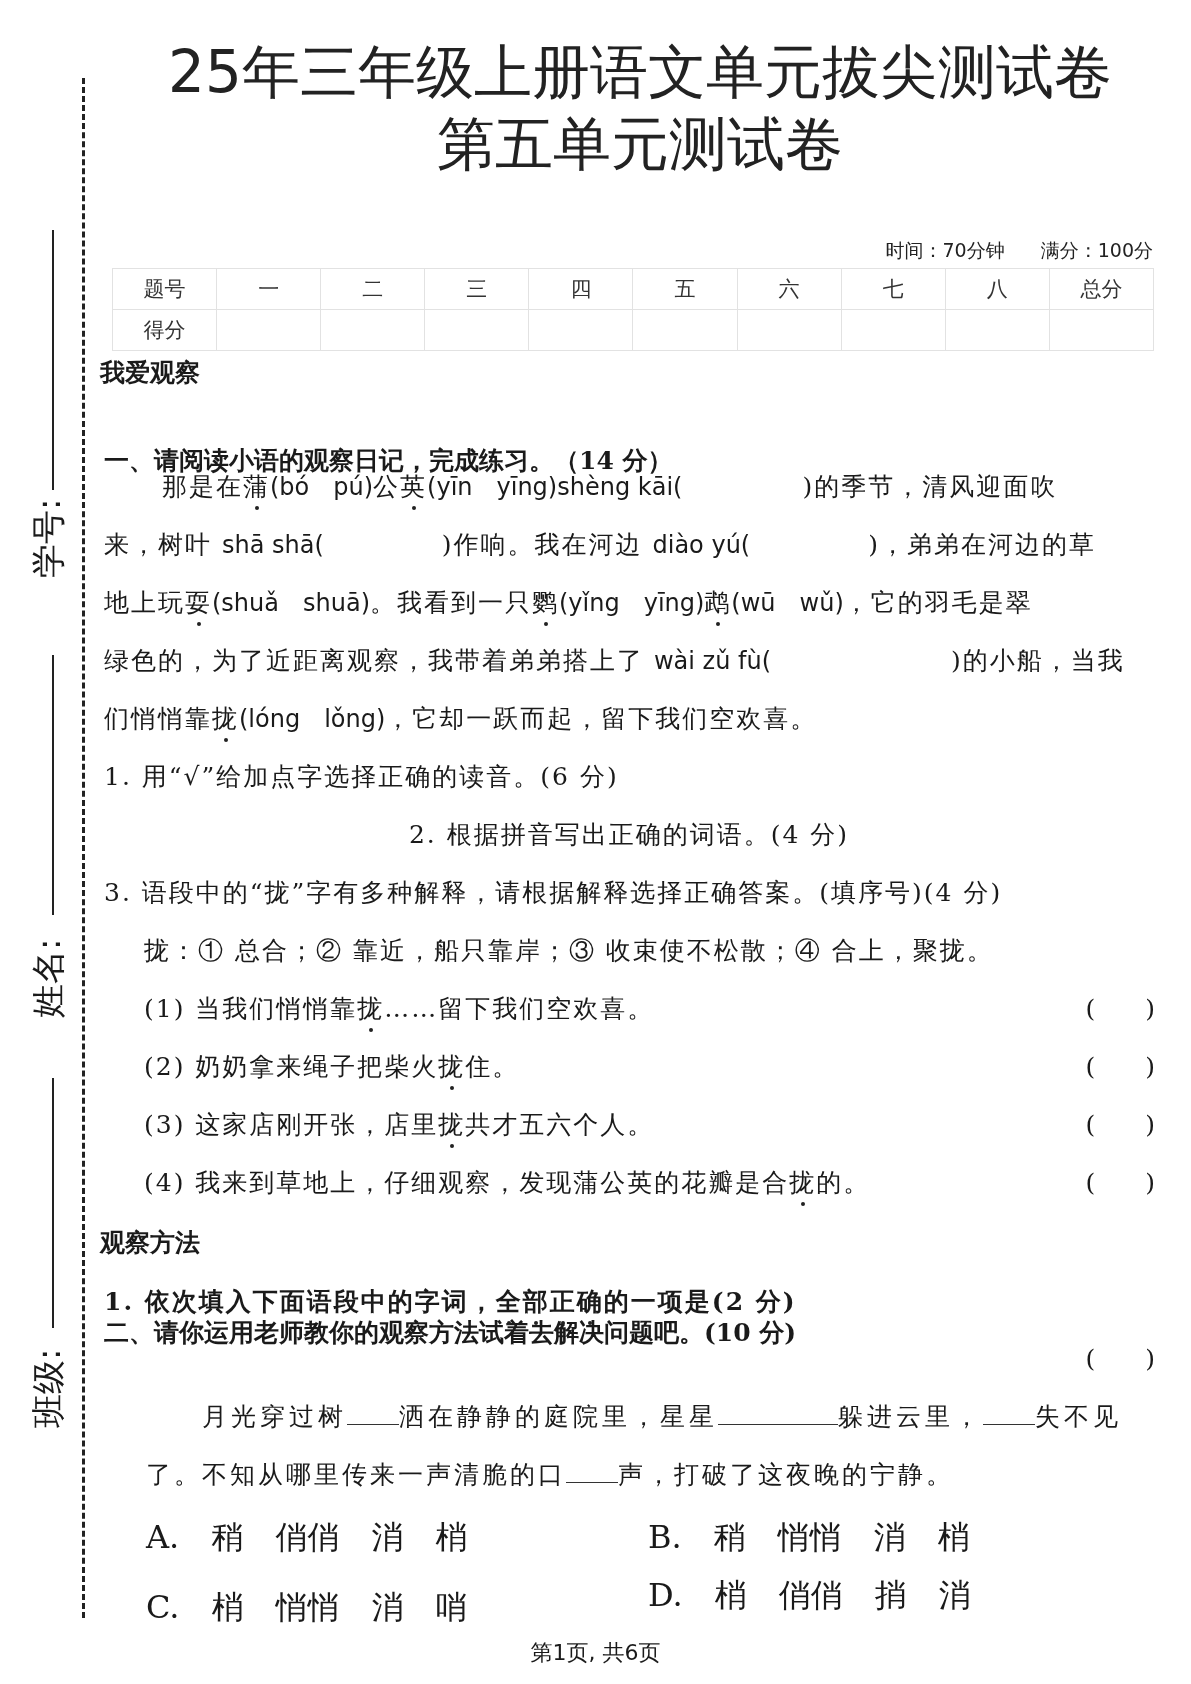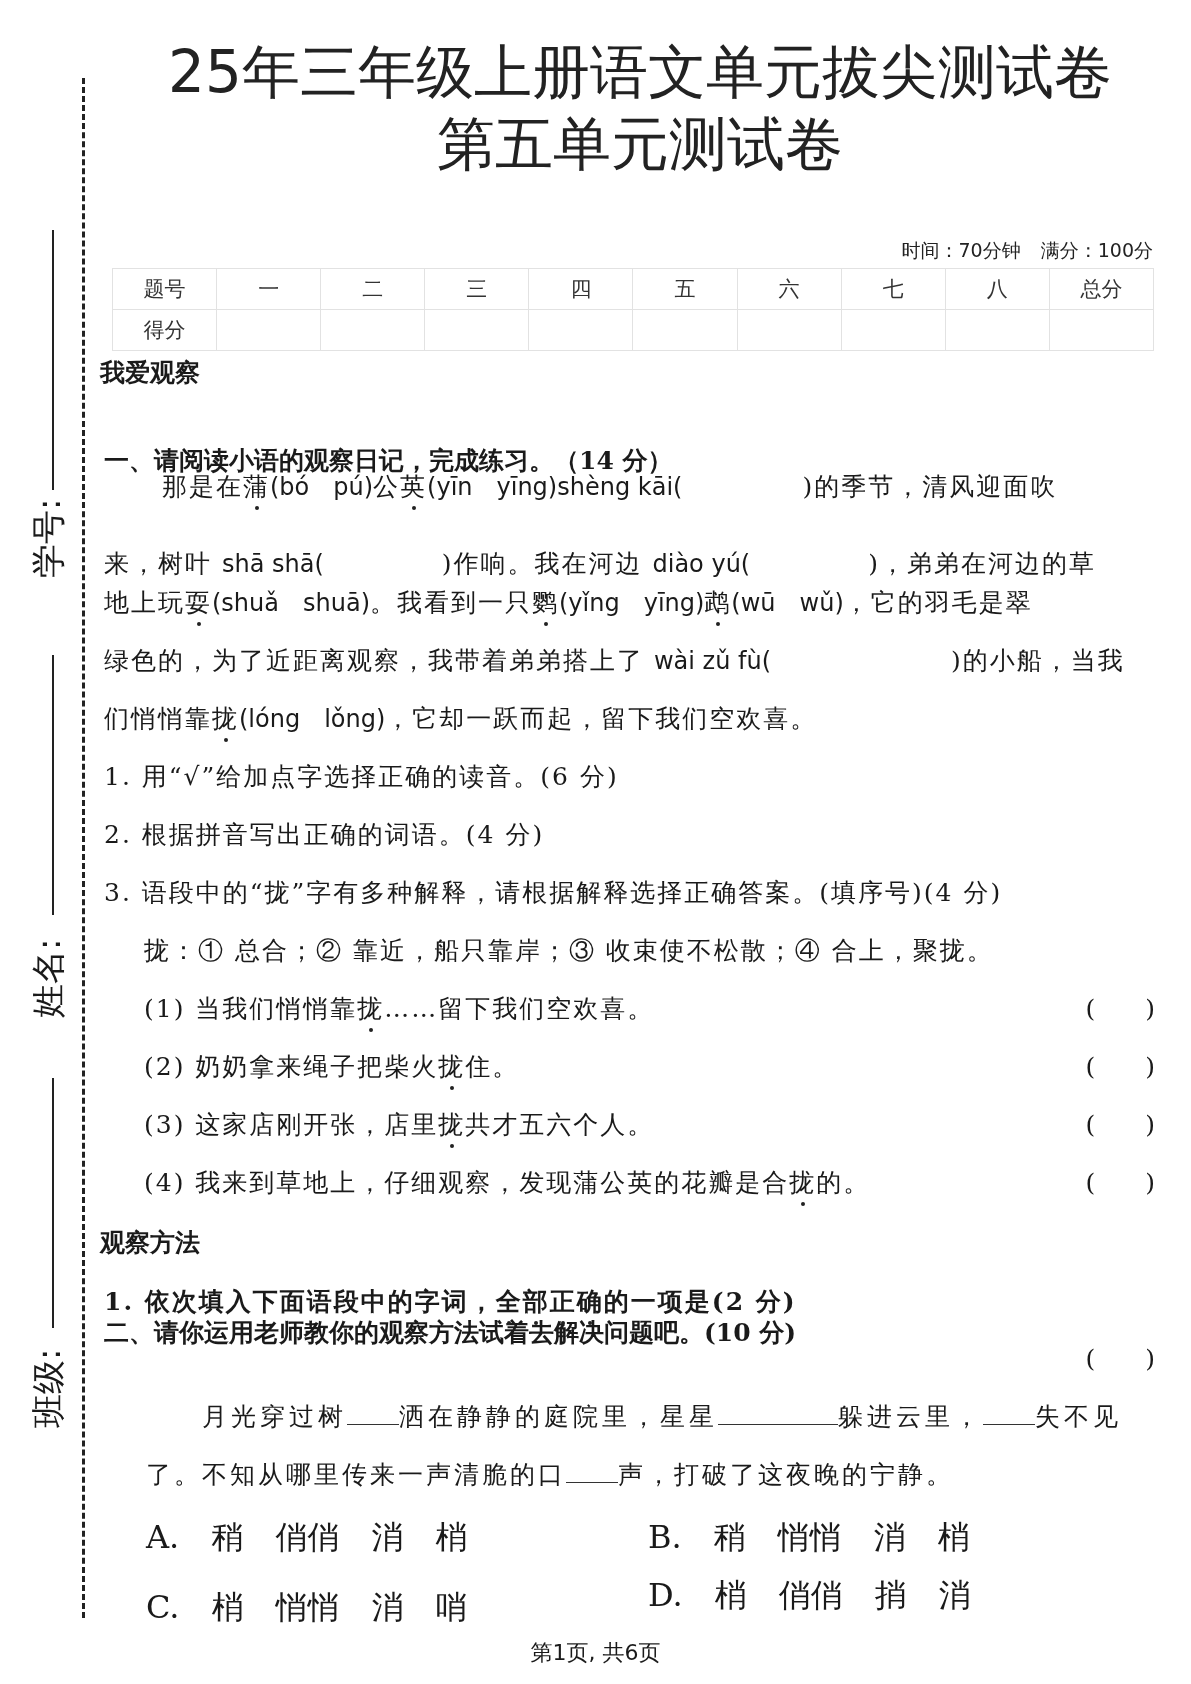--- a/index.html
+++ b/index.html
@@ -7,21 +7,21 @@
        font-family:"DejaVu Serif","Liberation Serif",serif;}
   
   .dash{position:absolute;left:82px;top:78px;height:1540px;border-left:3px dashed #222;}
   .bline{position:absolute;left:52px;width:2px;background:#222;}
   .blabel{position:absolute;left:14px;width:70px;font-family:"DejaVu Sans","Liberation Sans",sans-serif;
           font-size:34px;transform:rotate(-90deg);transform-origin:center;text-align:center;white-space:nowrap;}
   
   .title{position:absolute;left:100px;width:1080px;text-align:center;
          font-family:"DejaVu Sans","Liberation Sans",sans-serif;font-size:58px;line-height:64px;color:#222;}
   .meta{position:absolute;right:38px;top:238px;font-family:"DejaVu Sans","Liberation Sans",sans-serif;font-size:19px;color:#222;}
-  .meta span{margin-left:14px;}
+  .meta span{margin-left:30px;}
   table.score{position:absolute;left:112px;top:268px;width:1042px;border-collapse:collapse;
               font-family:"DejaVu Sans","Liberation Sans",sans-serif;font-size:21px;color:#333;}
   table.score td{border:1px solid #e2e2e2;height:38px;text-align:center;width:10%;}
   .sec-head{position:absolute;left:100px;width:1080px;font-weight:bold;font-size:25px;}
   .q-head{position:absolute;left:104px;font-weight:bold;font-size:25px;white-space:nowrap;margin-top:32px;}
   .line{position:absolute;left:104px;width:1050px;font-size:25px;white-space:nowrap;letter-spacing:2px;}
   .py{font-family:"DejaVu Sans","Liberation Sans",sans-serif;font-size:24px;letter-spacing:0;}
   .dot{position:relative;}
   .dot::after{content:"";position:absolute;left:50%;bottom:-9px;width:4px;height:4px;margin-left:-2px;border-radius:50%;background:#222;}
   .gap{display:inline-block;}
@@ -77,35 +77,35 @@
   </tr>
 </tbody>
   </table>
 
 <div class="sec-head" style="top:356px;">我爱观察</div>
 <div class="q-head" style="top:412px;">一、请阅读小语的观察日记，完成练习。（14 分）</div>
 
 <div class="line" style="top:470px;padding-left:58px;">
   <span>那是在</span><span class="dot">蒲</span><span class="py">(bó　pú)</span><span>公</span><span class="dot">英</span><span class="py">(yīn　yīng)</span><span class="py">shèng kāi(</span><span class="gap" style="width:120px"></span><span>)的季节，清风迎面吹</span>
 </div>
-<div class="line" style="top:528px;margin-top:19px;">
+<div class="line" style="top:528px;">
   <span>来，树叶 </span><span class="py">shā shā(</span><span class="gap" style="width:118px"></span><span>)作响。我在河边 </span><span class="py">diào yú(</span><span class="gap" style="width:118px"></span><span>)，弟弟在河边的草</span>
 </div>
 <div class="line" style="top:586px;">
   <span>地上玩</span><span class="dot">耍</span><span class="py">(shuǎ　shuā)</span><span>。我看到一只</span><span class="dot">鹦</span><span class="py">(yǐng　yīng)</span><span class="dot">鹉</span><span class="py">(wū　wǔ)</span><span>，它的羽毛是翠</span>
 </div>
 <div class="line" style="top:644px;">
   <span>绿色的，为了近距离观察，我带着弟弟搭上了 </span><span class="py">wài zǔ fù(</span><span class="gap" style="width:180px"></span><span>)的小船，当我</span>
 </div>
 <div class="line" style="top:702px;">
   <span>们悄悄靠</span><span class="dot">拢</span><span class="py">(lóng　lǒng)</span><span>，它却一跃而起，留下我们空欢喜。</span>
 </div>
 
 <div class="line" style="top:760px;">1. 用“√”给加点字选择正确的读音。(6 分)</div>
-<div class="line" style="top:818px;">2. 根据拼音写出正确的词语。(4 分)</div>
+<div class="line" style="top:818px;text-align:center;">2. 根据拼音写出正确的词语。(4 分)</div>
 <div class="line" style="top:876px;">3. 语段中的“拢”字有多种解释，请根据解释选择正确答案。(填序号)(4 分)</div>
 <div class="line" style="top:934px;padding-left:40px;">拢：① 总合；② 靠近，船只靠岸；③ 收束使不松散；④ 合上，聚拢。</div>
 
 <div class="line" style="top:992px;padding-left:40px;">
   <span>(1) 当我们悄悄靠</span><span class="dot">拢</span><span>……留下我们空欢喜。</span>
 </div>
 <div class="paren" style="top:992px;">(　　)</div>
 <div class="line" style="top:1050px;padding-left:40px;">
   <span>(2) 奶奶拿来绳子把柴火</span><span class="dot">拢</span><span>住。</span>
 </div>

